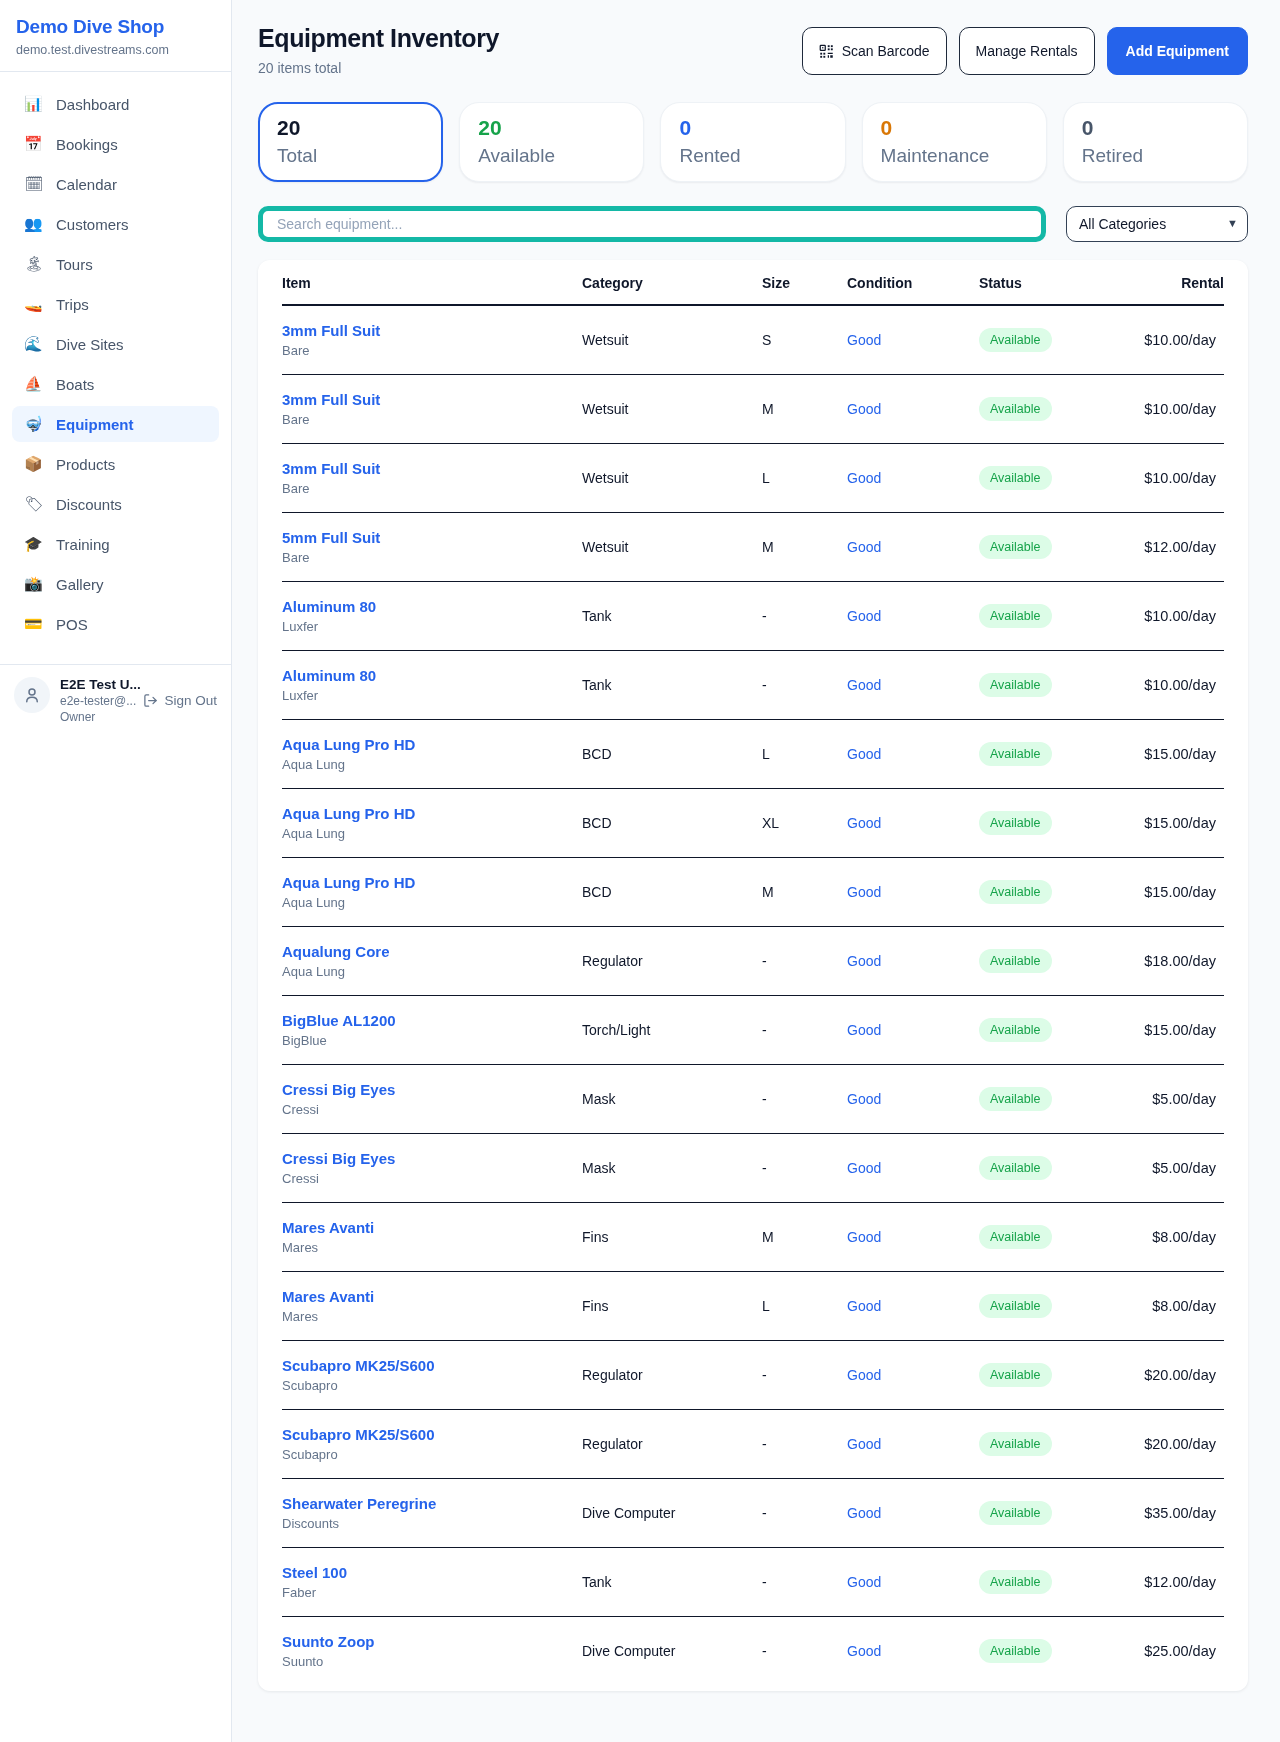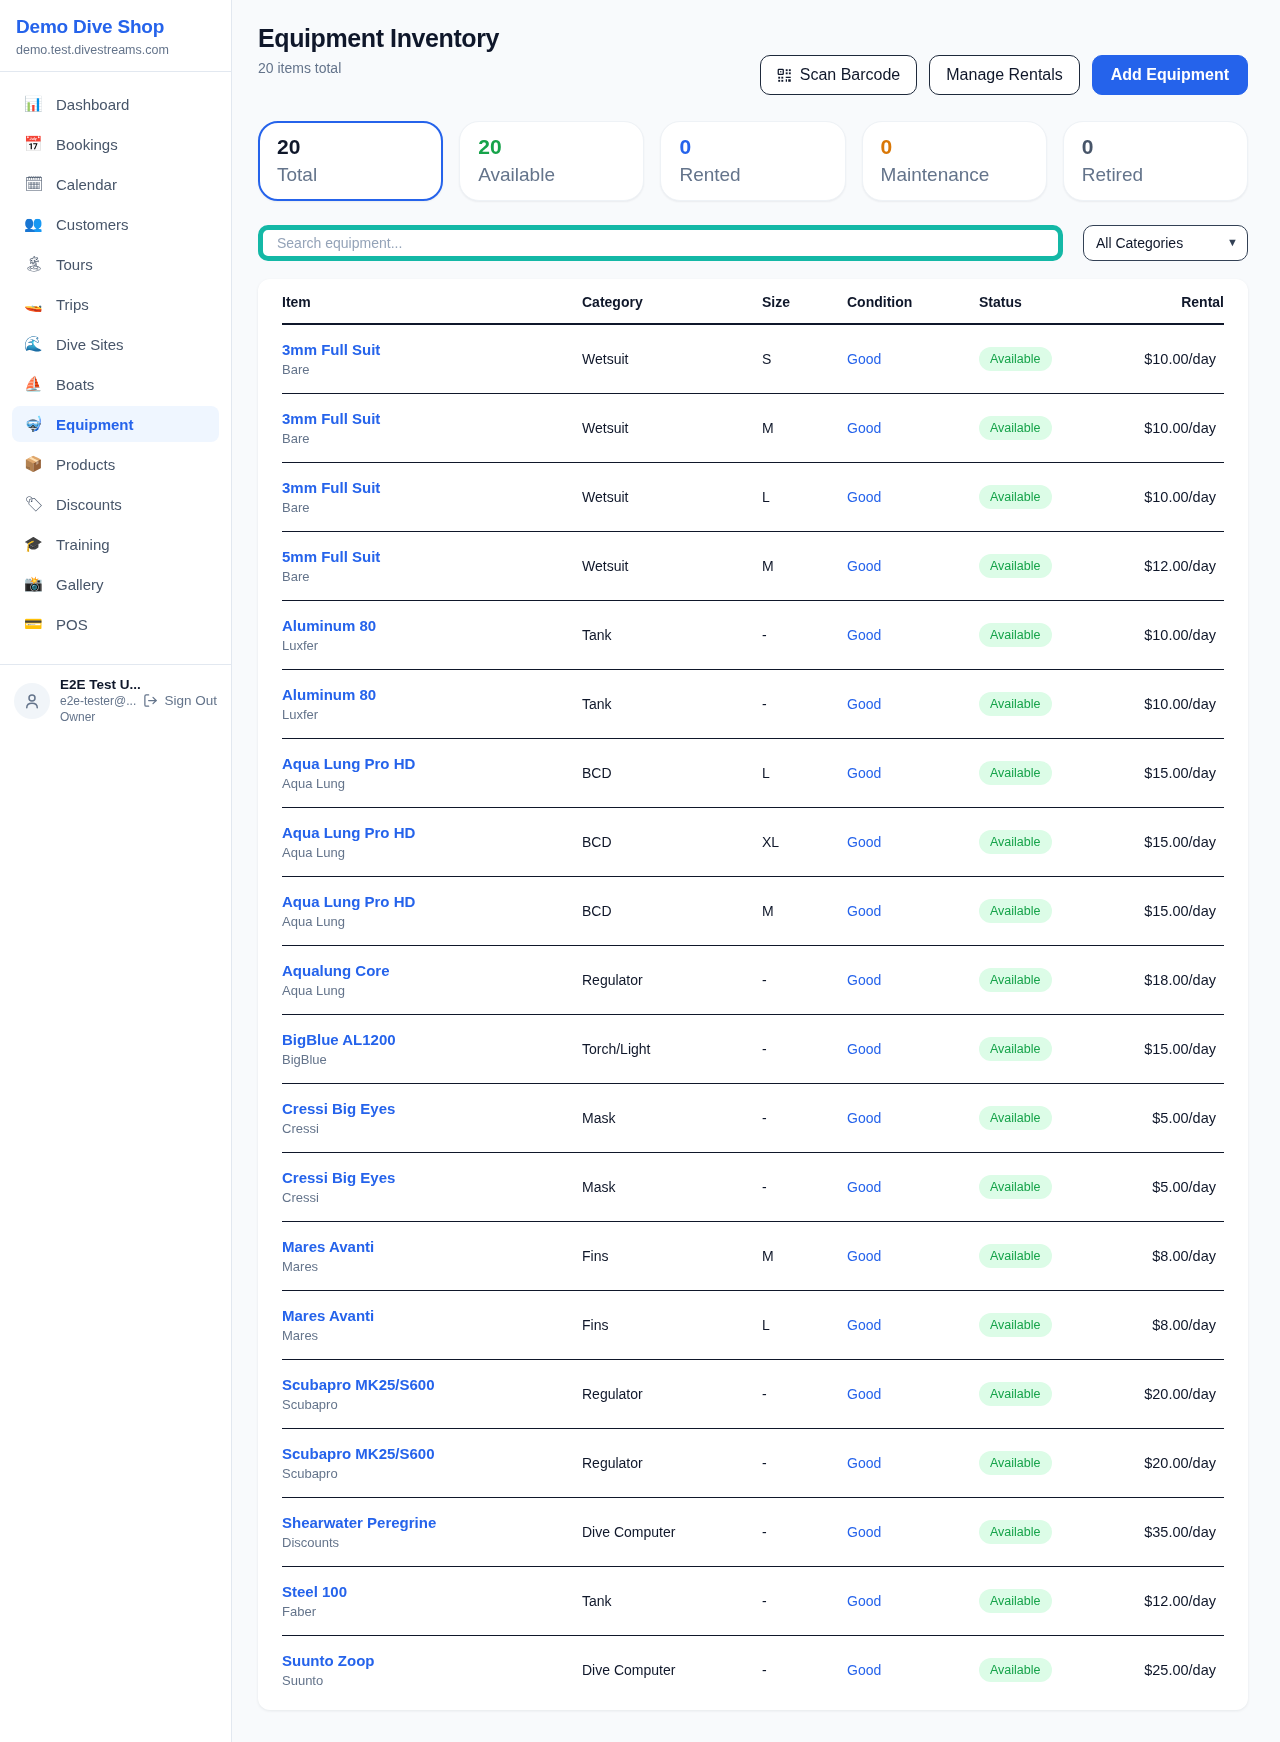--- a/index.html
+++ b/index.html
@@ -23,43 +23,42 @@
   .nav { padding: 14px 12px; display: flex; flex-direction: column; gap: 4px; }
   .nav-item {
     display: flex; align-items: center; gap: 12px;
     padding: 9px 12px; border-radius: 8px; cursor: pointer;
     color: #475569; font-size: 15px; font-weight: 500;
   }
   .nav-item .nav-icon { font-size: 15px; width: 20px; text-align: center; }
   .nav-item.active { background: #eff6ff; color: #2563eb; font-weight: 600; }
   .user-box {
     border-top: 1px solid #e2e8f0; margin-top: 8px;
-    padding: 12px 14px; display: flex; align-items: center; gap: 10px;
+    padding: 12px 14px; display: flex; gap: 10px;
   }
   .avatar {
     width: 36px; height: 36px; border-radius: 50%; background: #f1f5f9;
     display: flex; align-items: center; justify-content: center; flex: none;
   }
   .user-meta { min-width: 0; flex: 1; }
   .user-name { font-size: 13.5px; font-weight: 700; color: #0f172a; white-space: nowrap; }
   .user-email, .user-role { font-size: 12px; color: #64748b; margin-top: 2px; white-space: nowrap; }
   .signout { display: flex; align-items: center; gap: 6px; color: #64748b; font-size: 13.5px; cursor: pointer; flex: none; }
 
   
   .main { flex: 1; padding: 24px 32px 24px 26px; min-width: 0; }
   .page-header { display: flex; justify-content: space-between; align-items: flex-start; }
   .page-title { font-size: 25px; font-weight: 800; letter-spacing: -0.4px; color: #0f172a; }
   .page-subtitle { font-size: 14px; color: #64748b; margin-top: 7px; }
   .header-actions { display: flex; gap: 12px; margin-top: 3px; }
   .btn {
-    height: 40px; display: inline-flex; align-items: center; gap: 8px;
-    padding: 0 16px; border-radius: 10px; font-size: 16px; font-weight: 500;
+    height: 48px; display: inline-flex; align-items: center; gap: 8px;
+    padding: 0 16px; border-radius: 10px; font-size: 14px; font-weight: 500;
     background: #ffffff; border: 1px solid #1e293b; color: #0f172a; cursor: pointer;
     font-family: "Liberation Sans", sans-serif;
-    margin-top: 28px;
   }
   .btn.primary { background: #2563eb; border-color: #2563eb; color: #ffffff; font-weight: 600; padding: 0 18px; }
 
   
   .stats { display: flex; gap: 16px; margin-top: 26px; }
   .stat-card {
     flex: 1; background: #ffffff; border-radius: 20px; padding: 13px 18px 14px 18px;
     border: 1px solid #eef2f6; box-shadow: 0 1px 2px rgba(15,23,42,0.06); cursor: pointer;
   }
   .stat-card.selected { border: 2px solid #2563eb; padding: 12px 17px 13px 17px; }
@@ -67,21 +66,21 @@
   .stat-label { font-size: 19px; color: #64748b; margin-top: 5px; }
 
   
   .filters { display: flex; gap: 20px; margin-top: 24px; }
   .search-input {
     flex: 1; height: 36px; border: 5px solid #14b8a6; border-radius: 10px;
     padding: 0 14px; font-size: 14px; color: #0f172a; background: #ffffff;
     font-family: "Liberation Sans", sans-serif; outline: none;
   }
   .search-input::placeholder { color: #94a3b8; }
-  .select-wrap { position: relative; width: 165px; }
+  .select-wrap { position: relative; width: 182px; }
   .category-select {
     width: 100%; height: 36px; border: 1px solid #334155; border-radius: 10px;
     background: #ffffff; font-size: 14px; color: #0f172a; padding: 0 26px 0 12px;
     appearance: none; -webkit-appearance: none; font-family: "Liberation Sans", sans-serif;
   }
   .select-chevron {
     position: absolute; right: 10px; top: 50%; transform: translateY(-55%);
     font-size: 11px; color: #334155; pointer-events: none;
   }
 

